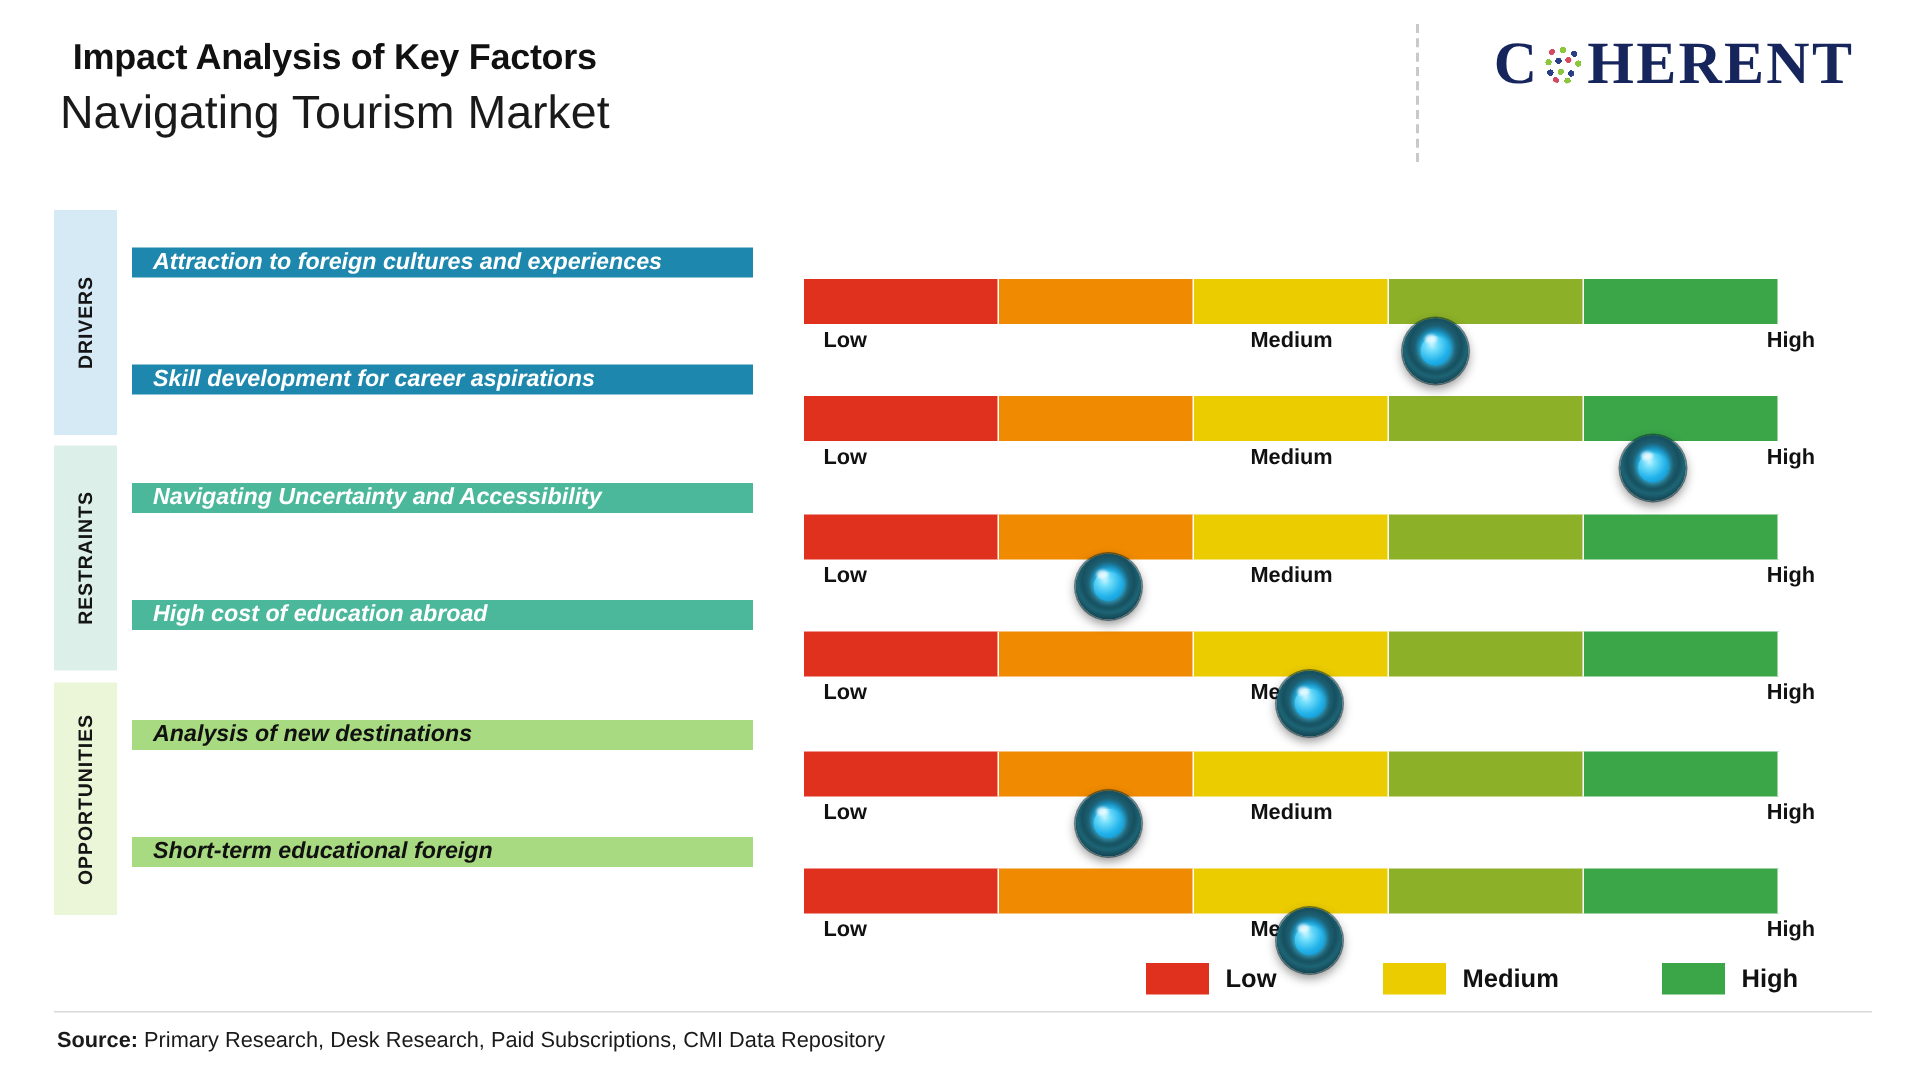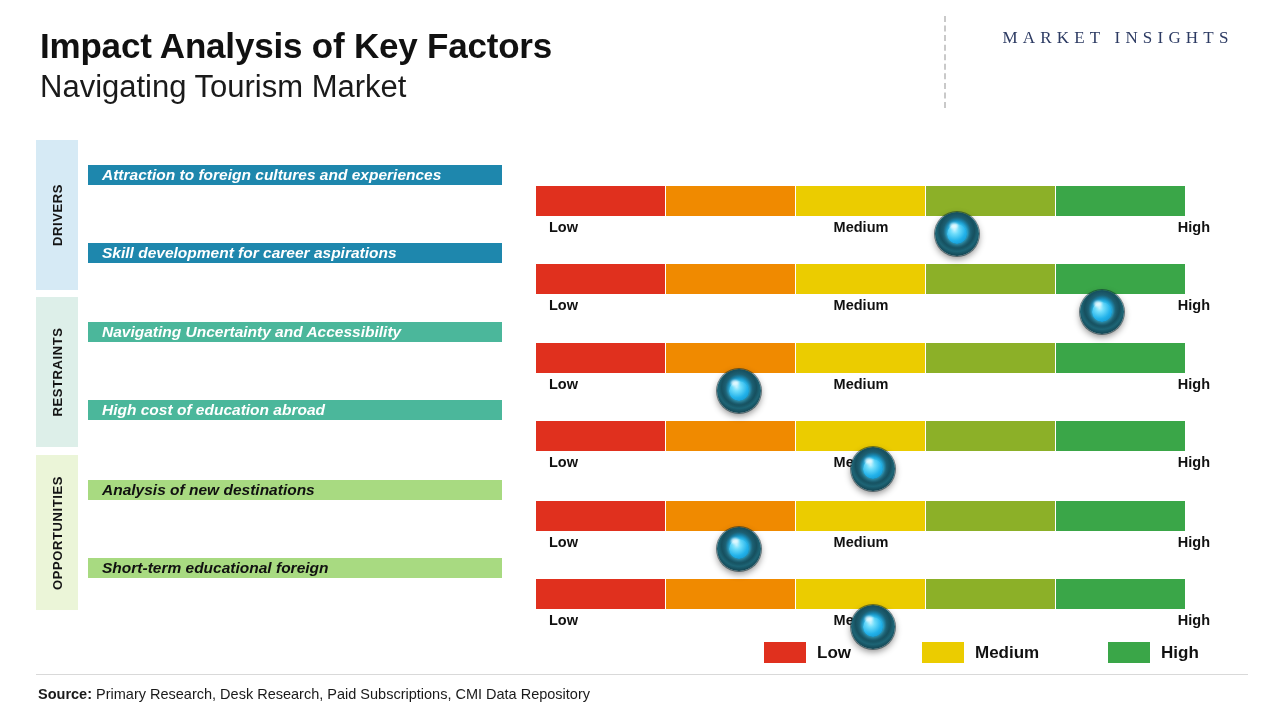--- a/index.html
+++ b/index.html
@@ -19,26 +19,27 @@
     top: 0; left: 0;
     width: 1280px;
     height: 128px;
   }
   .title-block {
     position: absolute;
     left: 40px;
     top: 26px;
   }
   .title-main {
-    font-size: 35px;
+    font-size: 24px;
     font-weight: bold;
     color: #111111;
     letter-spacing: -0.2px;
     line-height: 1.12;
     white-space: nowrap;
+    text-align: center;
   }
   .title-sub {
     font-size: 31px;
     font-weight: normal;
     color: #1a1a1a;
     line-height: 1.25;
     margin-top: 3px;
     white-space: nowrap;
   }
 
@@ -296,21 +297,23 @@
 <div class="header">
 
   <div class="title-block">
     <div class="title-main">Impact Analysis of Key Factors</div>
     <div class="title-sub">Navigating Tourism Market</div>
   </div>
 
   <div class="logo-wrap">
     <div class="logo-divider"></div>
     <div class="logo-text-wrap">
-      <div class="logo-row2">MARKET INSIGHTS</div>
+      <div class="logo-row1">
+        <span>C</span><span class="logo-globe"></span><span>HERENT</span>
+      </div>
     </div>
   </div>
 
 </div>
 
 <div class="matrix">
 
   <div class="cat-group g0">
     <div class="cat-label" style="background:#d6eaf5">
       <span>DRIVERS</span>

